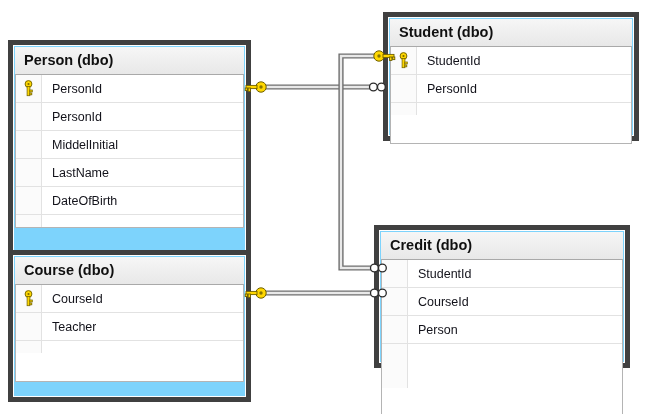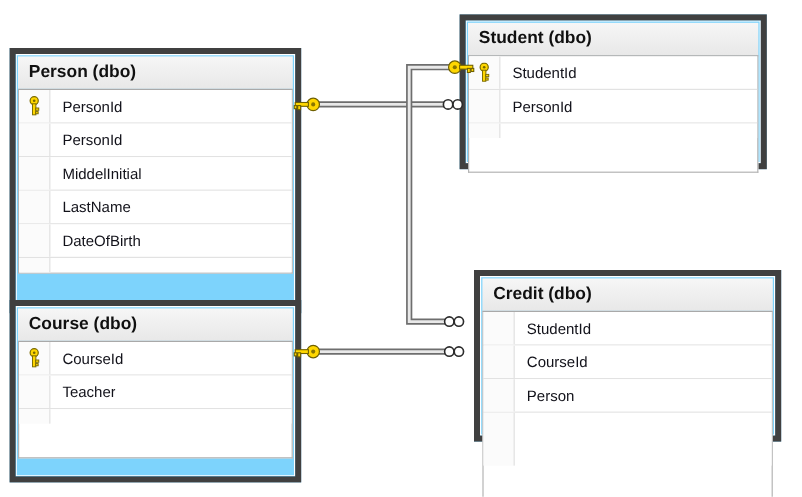--- a/index.html
+++ b/index.html
@@ -168,21 +168,21 @@
           <div class="row">
             <div class="gutter"></div>
             <div class="colname">PersonId</div>
           </div>
           <div class="row filler last" style="height: 12px;">
             <div class="gutter"></div>
             <div class="colname"></div>
           </div>
         </div>
       </div>
-      <div class="tbl" style="left: 395px; top: 225px; width: 256px; height: 143px;">
+      <div class="tbl" style="left: 374px; top: 225px; width: 256px; height: 143px;">
         <div class="tbl-head">Credit (dbo)</div>
         <div class="tbl-grid" style="height: 158px;">
           <div class="row">
             <div class="gutter"></div>
             <div class="colname">StudentId</div>
           </div>
           <div class="row">
             <div class="gutter"></div>
             <div class="colname">CourseId</div>
           </div>

